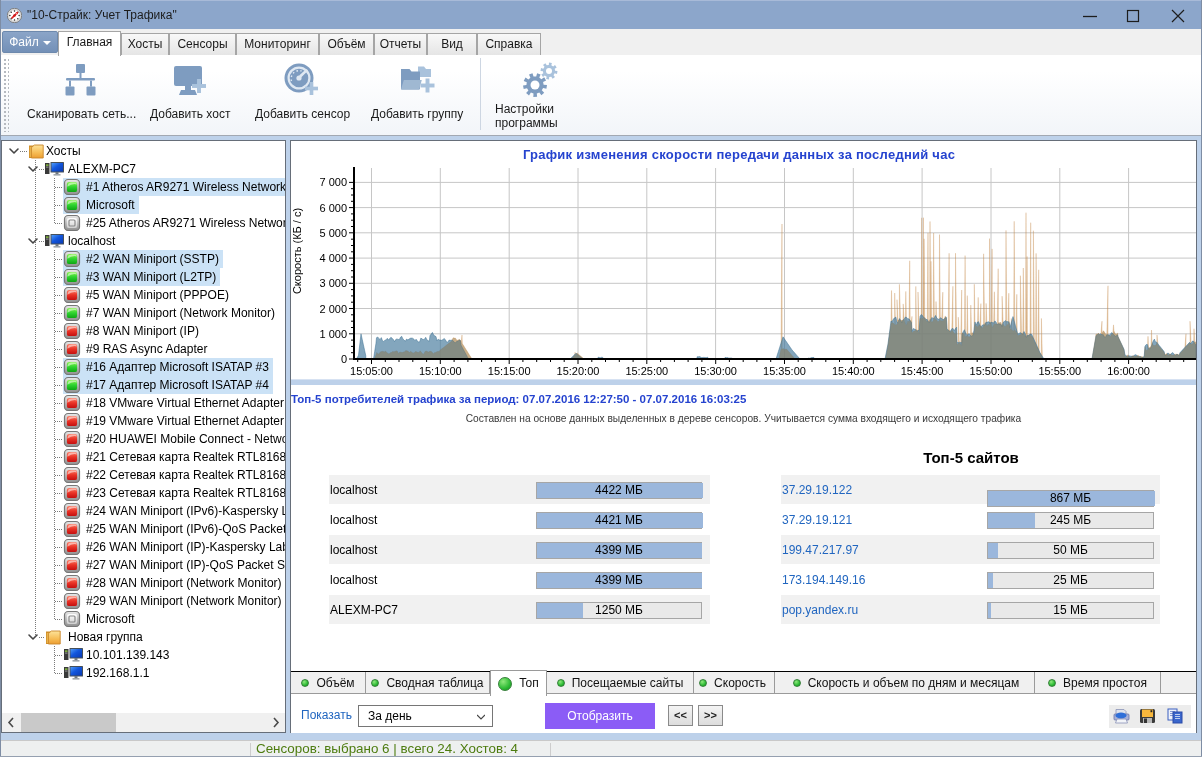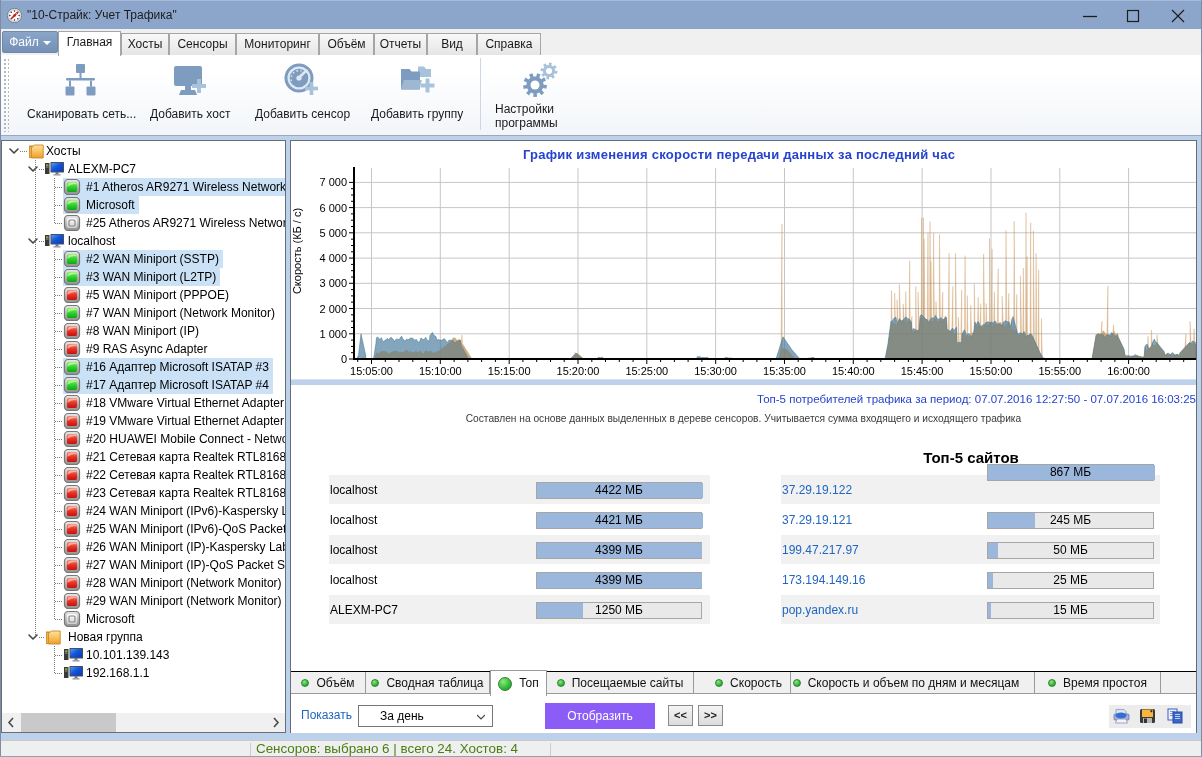--- a/index.html
+++ b/index.html
@@ -39,21 +39,21 @@
 .barv{position:absolute;left:0;top:0;width:100%;text-align:center;font-size:12px;color:#000;line-height:15px}
 
 #btabs{left:291px;top:671px;width:905px;height:23px;background:#f0f0f0;border-top:1px solid #000000;border-bottom:1px solid #9a9a9a}
 .btab{position:absolute;top:0;height:22px;border-right:1px solid #9a9a9a;color:#111;font-size:12px;display:flex;align-items:center;justify-content:center}
 .btab .lbl{margin-left:7px;margin-top:-1px}
 .dot{width:8px;height:8px;border-radius:50%;background:radial-gradient(circle at 35% 30%,#8fe87c,#2dbb35 60%,#148a1c);border:1px solid #36803a;flex:none}
 .btab.act{top:-2px;height:26px;background:#fff;border:1px solid #9a9a9a;border-bottom:none;z-index:2}
 .btab.act .dot{width:14px;height:14px}
 
 #ctrl{left:291px;top:694px;width:905px;height:39px;background:#fff}
-.combo{position:absolute;left:67px;top:11px;width:135px;height:22px;border:1px solid #767676;background:#fff;line-height:20px;padding-left:21px}
+.combo{position:absolute;left:67px;top:11px;width:135px;height:22px;border:1px solid #767676;background:#fff;line-height:20px;padding-left:9px}
 .combo .cv{position:absolute;right:7px;top:7px;width:8px;height:8px}
 .btn-show{position:absolute;left:254px;top:9px;width:110px;height:26px;background:#8b5cf6;color:#fff;text-align:center;line-height:26px;font-size:12px}
 .btn-sm{position:absolute;top:11px;width:25px;height:21px;background:linear-gradient(#f4f4f4,#dcdcdc);border:1px solid #8a8a8a;text-align:center;line-height:19px;font-size:11px;font-weight:bold;color:#222}
 .icoband{position:absolute;left:818px;top:11px;width:82px;height:23px;background:#ececec}
 
 #sbar{left:0;top:740px;width:1202px;height:17px;background:#eef0f0;border-top:1px solid #c9c9c9}
 #sbar .txt{position:absolute;left:256px;top:0px;color:#4d7c0f;font-size:13.4px}
 .ssep{position:absolute;top:2px;width:1px;height:13px;background:#cdcdcd}
 
 #eL{left:0;top:0;width:1px;height:757px;background:#7e8da4}
@@ -512,32 +512,32 @@
         <text x="493.5" y="234" font-size="11" fill="#000" text-anchor="middle">15:35:00</text>
         <text x="562.3" y="234" font-size="11" fill="#000" text-anchor="middle">15:40:00</text>
         <text x="631.1" y="234" font-size="11" fill="#000" text-anchor="middle">15:45:00</text>
         <text x="700.0" y="234" font-size="11" fill="#000" text-anchor="middle">15:50:00</text>
         <text x="768.8" y="234" font-size="11" fill="#000" text-anchor="middle">15:55:00</text>
         <text x="837.6" y="234" font-size="11" fill="#000" text-anchor="middle">16:00:00</text>
         <text x="10" y="110" font-size="11" fill="#000" text-anchor="middle" transform="rotate(-90 10 110)">Скорость (КБ / с)</text>
       </svg>
     </div>
 <div id="hsplit" class="abs"></div>
-<div class="bt" style="left:291px;top:393px;width:905px;text-align:right;font-weight:normal;color:#2543cf;font-size:11.5px">Топ-5 потребителей трафика за период: 07.07.2016 12:27:50 - 07.07.2016 16:03:25</div>
+<div class="bt" style="left:291px;top:393px;width:905px;text-align:left;font-weight:bold;color:#2543cf;font-size:11.5px">Топ-5 потребителей трафика за период: 07.07.2016 12:27:50 - 07.07.2016 16:03:25</div>
 <div class="bt" style="left:291px;top:413px;width:905px;text-align:center;color:#3a3a3a;font-size:10.2px">Составлен на основе данных выделенных в дереве сенсоров. Учитывается сумма входящего и исходящего трафика</div>
 <div class="bt" style="left:771px;top:449px;width:400px;text-align:center;font-weight:bold;font-size:15px;color:#000">Топ-5 сайтов</div>
 <div class="barrow-bg abs" style="left:329px;top:475px;width:381px;height:29px"></div>
 <div class="barrow-bg abs" style="left:781px;top:475px;width:379px;height:29px"></div>
 <div class="bt" style="left:330px;top:483px">localhost</div>
 <div class="barc" style="left:536px;top:482px;width:166px">
       <div class="barf" style="width:166px"></div>
       <div class="barv">4422 МБ</div>
     </div>
 <div class="bt link" style="left:782px;top:483px">37.29.19.122</div>
-<div class="barc" style="left:987px;top:464px;width:167px">
+<div class="barc" style="left:987px;top:490px;width:167px">
       <div class="barf" style="width:167px"></div>
       <div class="barv">867 МБ</div>
     </div>
 <div class="bt" style="left:330px;top:513px">localhost</div>
 <div class="barc" style="left:536px;top:512px;width:166px">
       <div class="barf" style="width:166px"></div>
       <div class="barv">4421 МБ</div>
     </div>
 <div class="bt link" style="left:782px;top:513px">37.29.19.121</div>
 <div class="barc" style="left:987px;top:512px;width:167px">
@@ -588,21 +588,21 @@
         <div class="lbl">Сводная таблица</div>
       </div>
 <div class="btab act" style="left:199px;width:57px">
         <div class="dot"></div>
         <div class="lbl">Топ</div>
       </div>
 <div class="btab" style="left:256px;width:147px">
         <div class="dot"></div>
         <div class="lbl">Посещаемые сайты</div>
       </div>
-<div class="btab" style="left:416px;width:84px">
+<div class="btab" style="left:400px;width:84px">
         <div class="dot"></div>
         <div class="lbl">Скорость</div>
       </div>
 <div class="btab" style="left:487px;width:257px">
         <div class="dot"></div>
         <div class="lbl">Скорость и объем по дням и месяцам</div>
       </div>
 <div class="btab" style="left:744px;width:126px">
         <div class="dot"></div>
         <div class="lbl">Время простоя</div>

